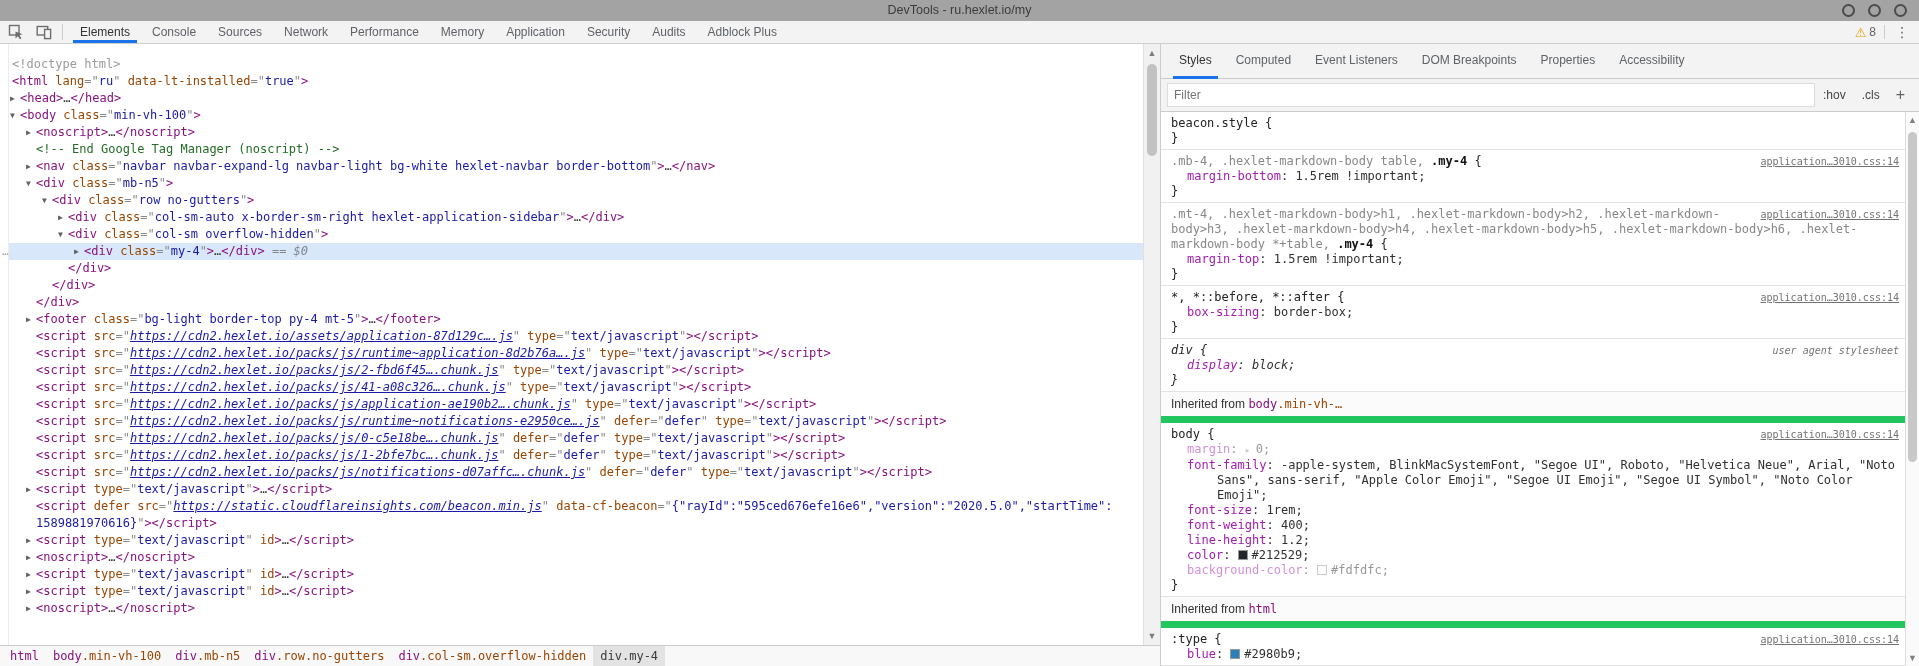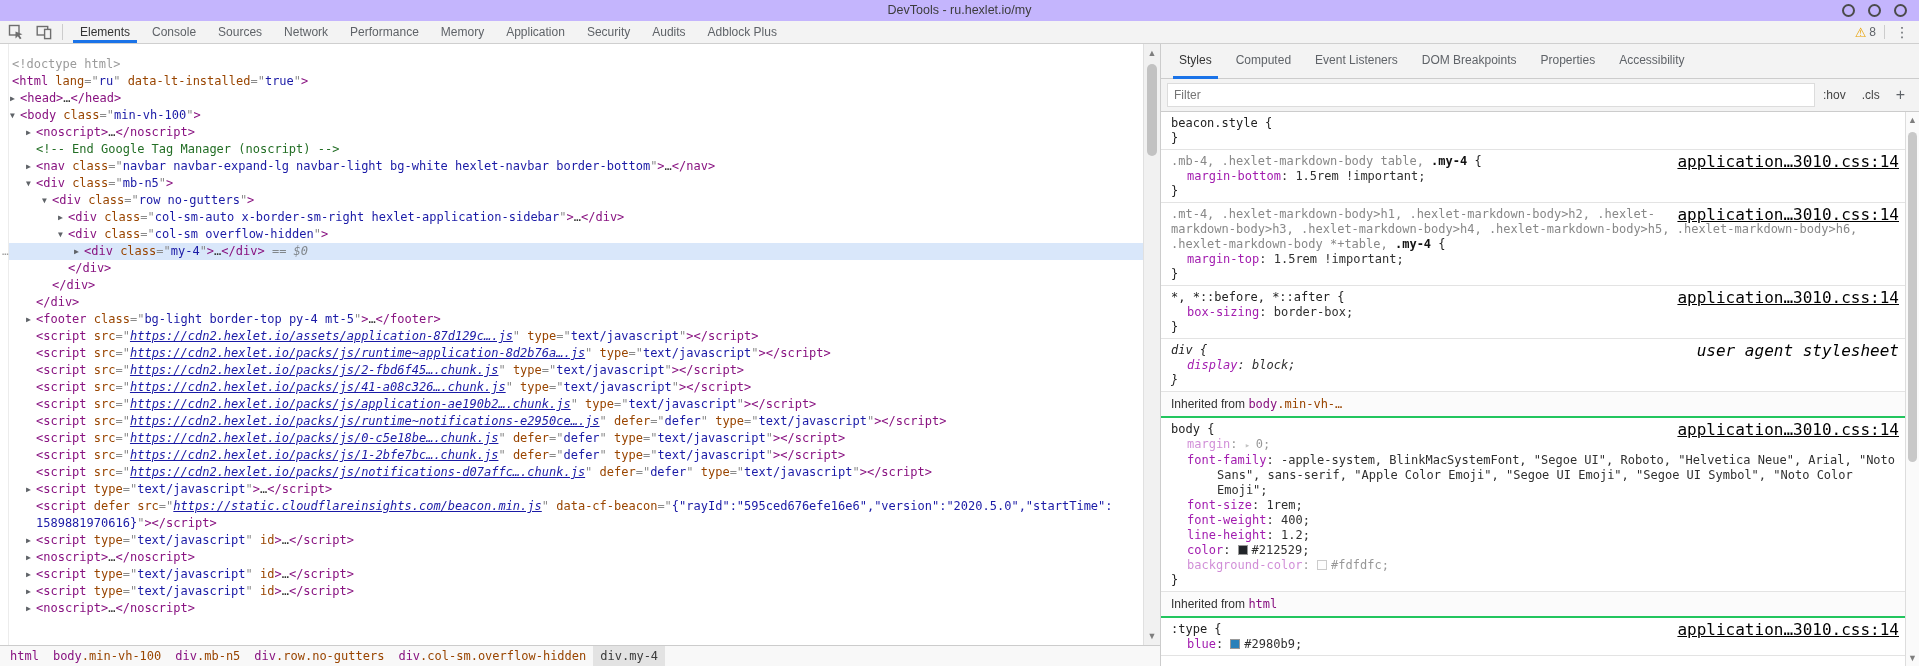--- a/index.html
+++ b/index.html
@@ -1,19 +1,19 @@
 <!DOCTYPE html>
 <html><head>
 <meta charset="utf-8">
 <style>
   html,body{margin:0;padding:0;background:#ddd;}
   .window{position:relative;width:1919px;height:666px;background:#fff;overflow:hidden;
     font-family:"Liberation Sans",sans-serif;-webkit-font-smoothing:antialiased;}
   
-  .titlebar{position:absolute;left:0;top:0;right:0;height:21px;background:#c4b5fd;}
+  .titlebar{position:absolute;left:0;top:0;right:0;height:21px;background:#a3a3a3;}
   .titlebar .title{position:absolute;left:0;right:0;top:0;height:21px;line-height:21px;
     text-align:center;font-size:12.5px;color:#3c3c3c;}
   .winbtns{position:absolute;right:12px;top:4px;display:flex;gap:13px;}
   .winbtn{width:9px;height:9px;border:2px solid #4b4b4b;border-radius:50%;background:transparent;}
   
   .toolbar{position:absolute;left:0;top:21px;right:0;height:22px;background:#f3f3f3;
     border-bottom:1px solid #cfcfcf;display:flex;align-items:stretch;}
   .tb-icons{display:flex;align-items:center;padding-left:8px;gap:12px;}
   .tb-icon{width:16px;height:16px;display:inline-block;}
   .tb-sep{width:1px;background:#ccc;margin:3px 6px 3px 10px;}
@@ -71,36 +71,36 @@
   .filterbar{position:absolute;left:0;right:0;top:35px;height:33px;background:#f3f3f3;
     border-bottom:1px solid #ccc;box-sizing:border-box;display:flex;align-items:center;padding:0 6px;}
   .filter-input{flex:1;height:22px;border:1px solid #dcdcdc;background:#fff;font-size:12px;
     color:#333;padding:0 6px;outline:none;font-family:"Liberation Sans",sans-serif;}
   .fbtn{font-size:12px;color:#444;padding:0 8px;white-space:nowrap;}
   .fbtn.plus{font-size:16px;color:#5f6368;}
   .styles-scrollarea{position:absolute;left:0;right:14px;top:68px;bottom:0;overflow:hidden;
     font-family:"DejaVu Sans Mono","Liberation Mono",monospace;font-size:12px;color:#222;}
   .blk{border-bottom:1px solid #e3e3e3;padding:4px 6px 3px 10px;line-height:15px;position:relative;}
   .blk.ua{font-style:italic;}
-  .src{float:right;color:#000000;font-size:16px;margin-left:12px;}
+  .src{float:right;color:#737373;font-size:10px;margin-left:12px;}
   .src.link{text-decoration:underline;}
   .src.plain{font-style:italic;}
   .selseg{color:#222;}
   .selseg.muted{color:#888;}
   .selseg.strong{font-weight:bold;color:#111;}
   .brace{color:#222;}
   .prop{padding-left:46px;text-indent:-30px;}
   .prop.faded{opacity:.5;}
   .pn{color:#a21caf;}
   .pcolon,.pv,.psemi{color:#303030;}
   .parrow{color:#888;font-size:9px;}
   .sw{display:inline-block;width:10px;height:10px;border:1px solid #989898;vertical-align:-1px;margin-right:4px;box-sizing:border-box;}
   .close{color:#222;}
   .inh{font-family:"Liberation Sans",sans-serif;font-size:12px;color:#333;background:#fbfbfb;
-    border-bottom:2px solid #22c55e;padding:5px 10px;}
+    border-bottom:7px solid #22c55e;padding:5px 10px;}
   .inh-tag{font-family:"DejaVu Sans Mono","Liberation Mono",monospace;color:#881280;}
   .inh-rest{font-family:"DejaVu Sans Mono","Liberation Mono",monospace;color:#994500;}
   .styles-scroll{position:absolute;right:0;top:68px;bottom:0;width:14px;background:#fafafa;
     border-left:1px solid #ddd;box-sizing:border-box;}
   .styles-scroll .thumb{position:absolute;left:2px;width:9px;top:20px;height:330px;background:#c8c8c8;border-radius:5px;}
 </style>
 </head>
 <body>
 
 <div class="window">

